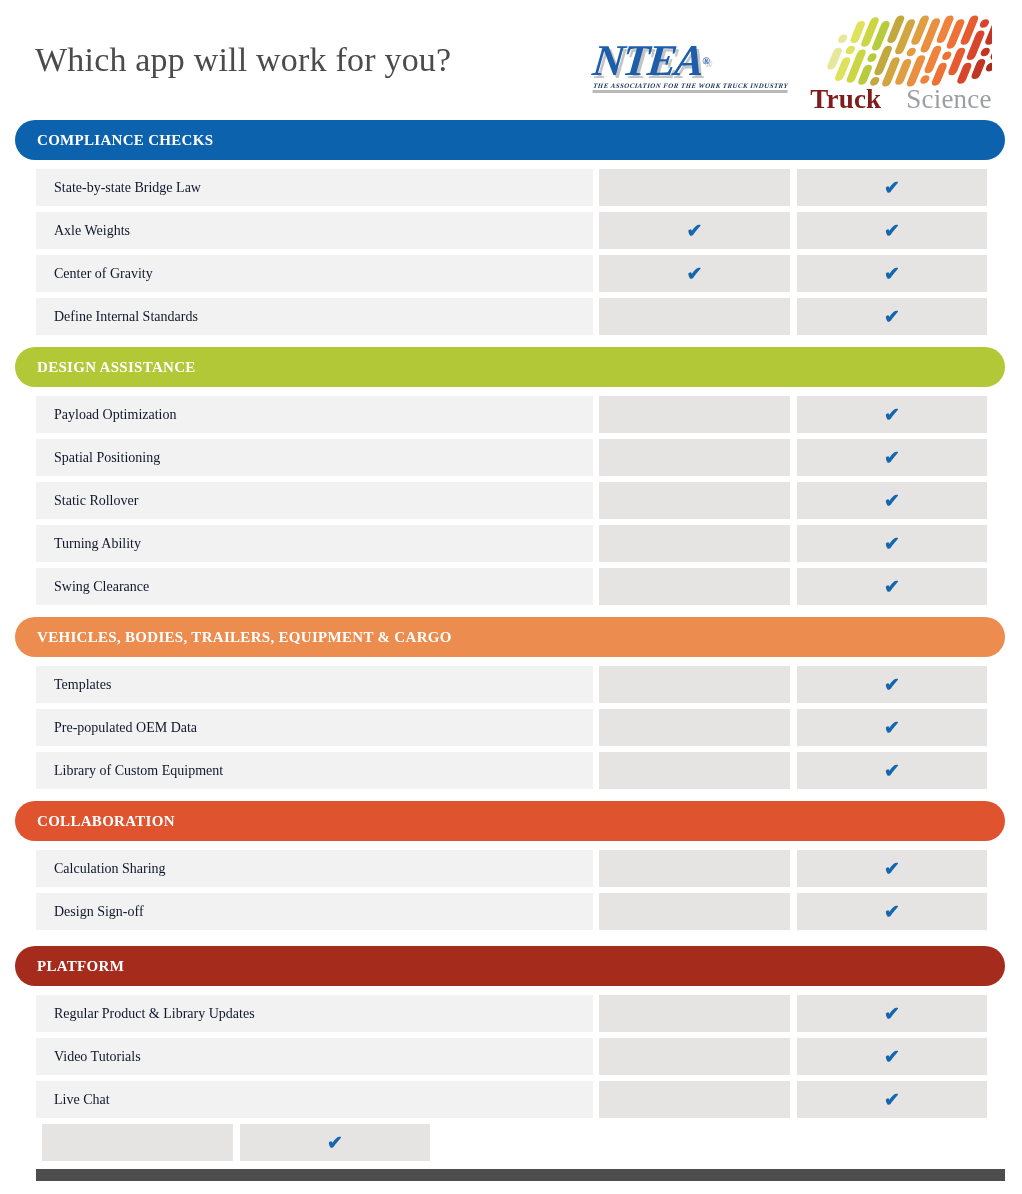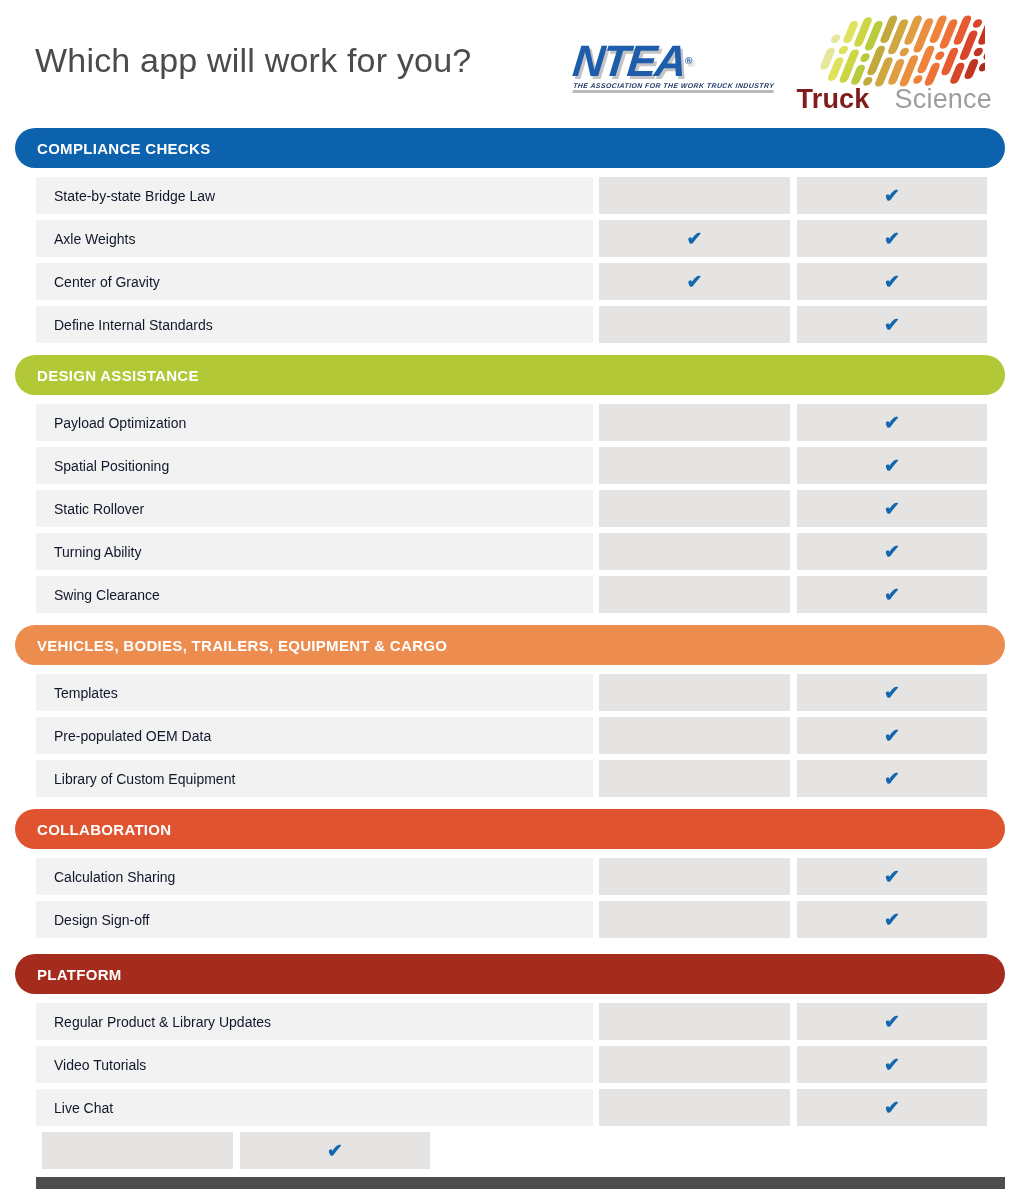--- a/index.html
+++ b/index.html
@@ -1,18 +1,18 @@
 <!DOCTYPE html>
 <html><head>
 <meta charset="utf-8">
 <style>
   html,body{margin:0;padding:0;background:#ffffff;}
   .page{
     width:1022px;height:1194px;background:#ffffff;position:relative;
-    font-family:Liberation Sans, sans-serif;overflow:hidden;box-sizing:border-box;border-radius:6px;
+    font-family:Liberation Serif, serif;overflow:hidden;box-sizing:border-box;border-radius:6px;
   }
   
   .header{height:120px;display:flex;align-items:center;justify-content:space-between;
     padding:0 30px 0 35px;box-sizing:border-box;}
   .page-title{font-size:34px;font-weight:300;color:#4b4b4b;letter-spacing:0.2px;}
   .logos{display:flex;align-items:center;gap:22px;}
   .ntea{display:flex;flex-direction:column;align-items:flex-start;margin-top:14px;}
   .ntea-word{font-style:italic;font-weight:800;font-size:44px;line-height:40px;
     color:#1d5dac;letter-spacing:-2px;transform:skewX(-6deg);
     text-shadow:3px 3px 0 #c4c4c4;}
@@ -21,21 +21,21 @@
     letter-spacing:0.45px;margin-top:1px;border-bottom:3px solid #b9b9b9;
     padding-bottom:1px;transform:skewX(-6deg);white-space:nowrap;}
   .ts-logo{display:flex;flex-direction:column;align-items:center;margin-top:6px;}
   .ts-wordmark{font-size:27px;line-height:26px;letter-spacing:0.2px;margin-top:-2px;}
   .ts-word-a{color:#7f1d1d;font-weight:600;}
   .ts-word-b{color:#9c9ea1;font-weight:400;margin-left:25px;}
   
   .section-pill{margin:12px 17px 9px 15px;height:40px;border-radius:20px;
     display:flex;align-items:center;padding-left:22px;box-sizing:border-box;}
   .section-pill span{color:#ffffff;font-weight:700;font-size:15px;letter-spacing:0.3px;}
-  .section-pill.first{margin-top:8px;align-items:center;}
+  .section-pill.first{margin-top:0;align-items:center;}
   .rows{margin-left:36px;}
   .row{display:flex;height:37px;margin-bottom:6px;}
   .cell-label{width:557px;background:#f2f2f2;display:flex;align-items:center;
     padding-left:18px;box-sizing:border-box;font-size:14px;color:#0f172a;}
   .gap6{width:6px;}
   .gap7{width:7px;}
   .cell-check{background:#e5e4e3;display:flex;align-items:center;justify-content:center;}
   .cell-ntea{width:191px;}
   .cell-ts{width:190px;}
   .check{font-size:19px;font-weight:700;line-height:1;}

